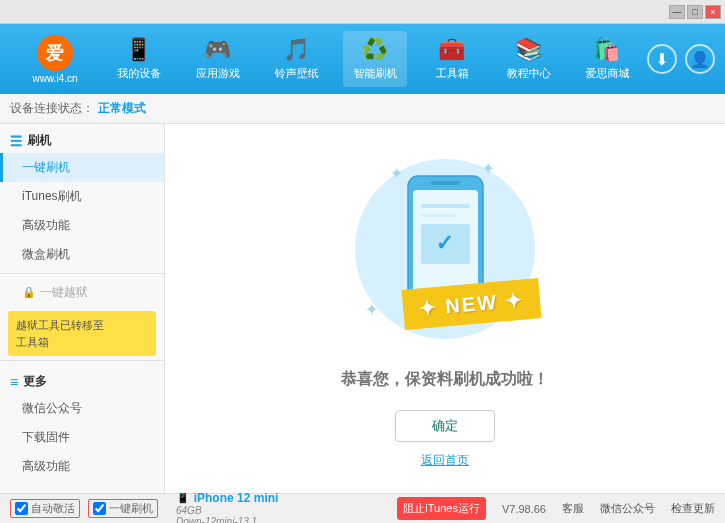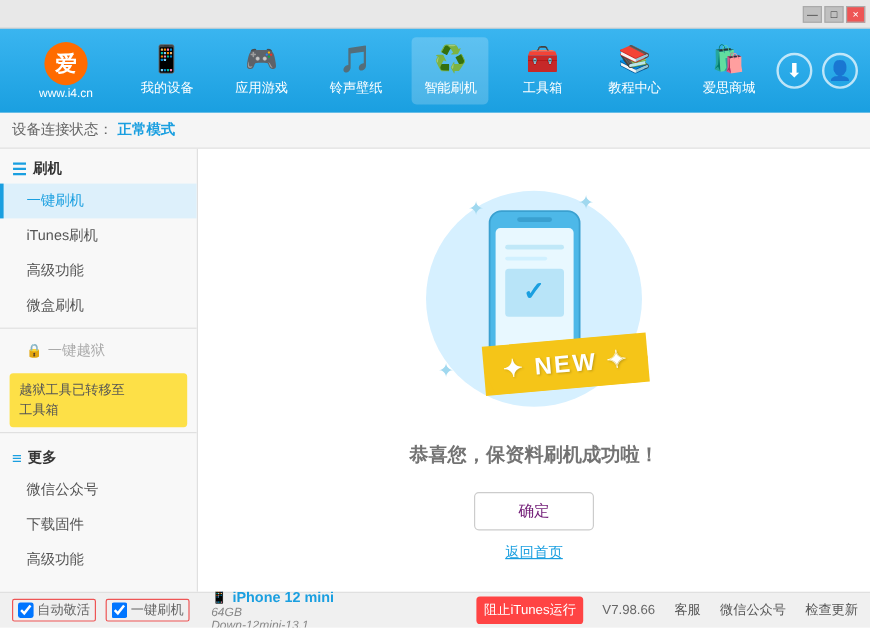--- a/index.html
+++ b/index.html
@@ -267,21 +267,21 @@
     }
 
     .confirm-btn {
       width: 100px;
       height: 32px;
       border: 1px solid #ccc;
       background: white;
       border-radius: 4px;
       cursor: pointer;
       font-size: 13px;
-      color: #701a75;
+      color: #0f766e;
       display: flex;
       align-items: center;
       justify-content: center;
       margin-bottom: 10px;
     }
 
     .back-home-link {
       font-size: 12px;
       color: #1a9fe0;
       cursor: pointer;

